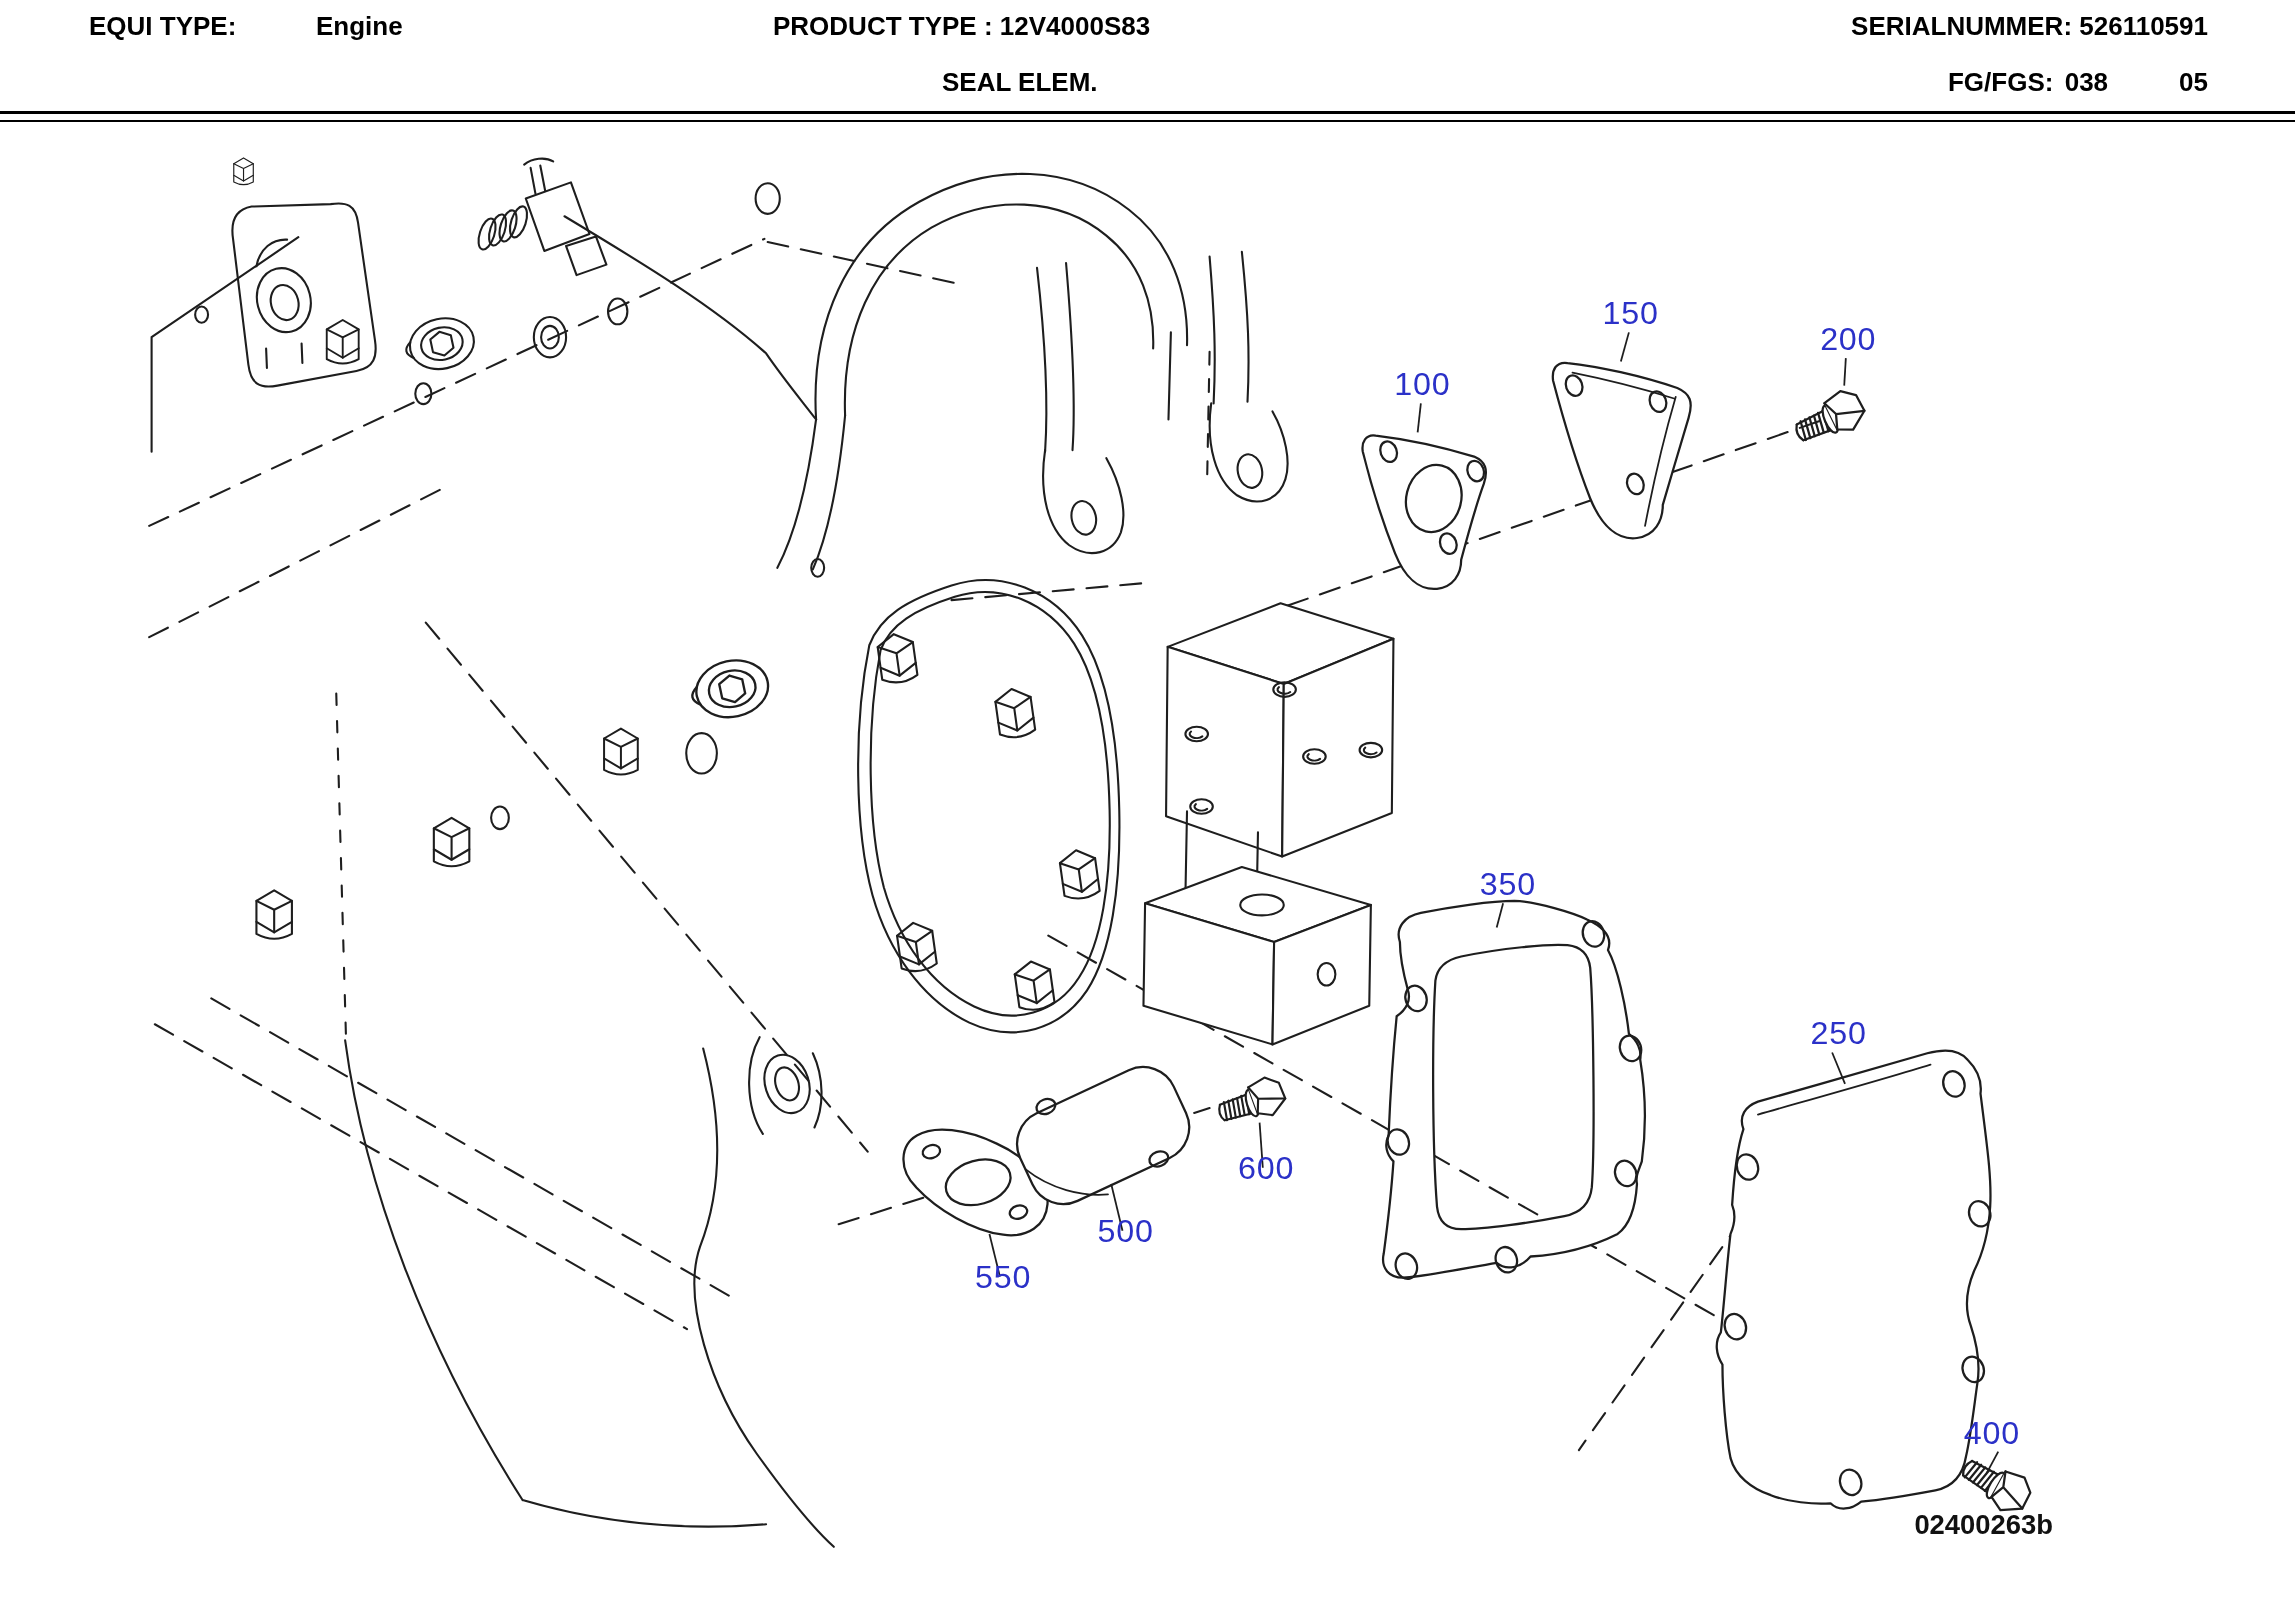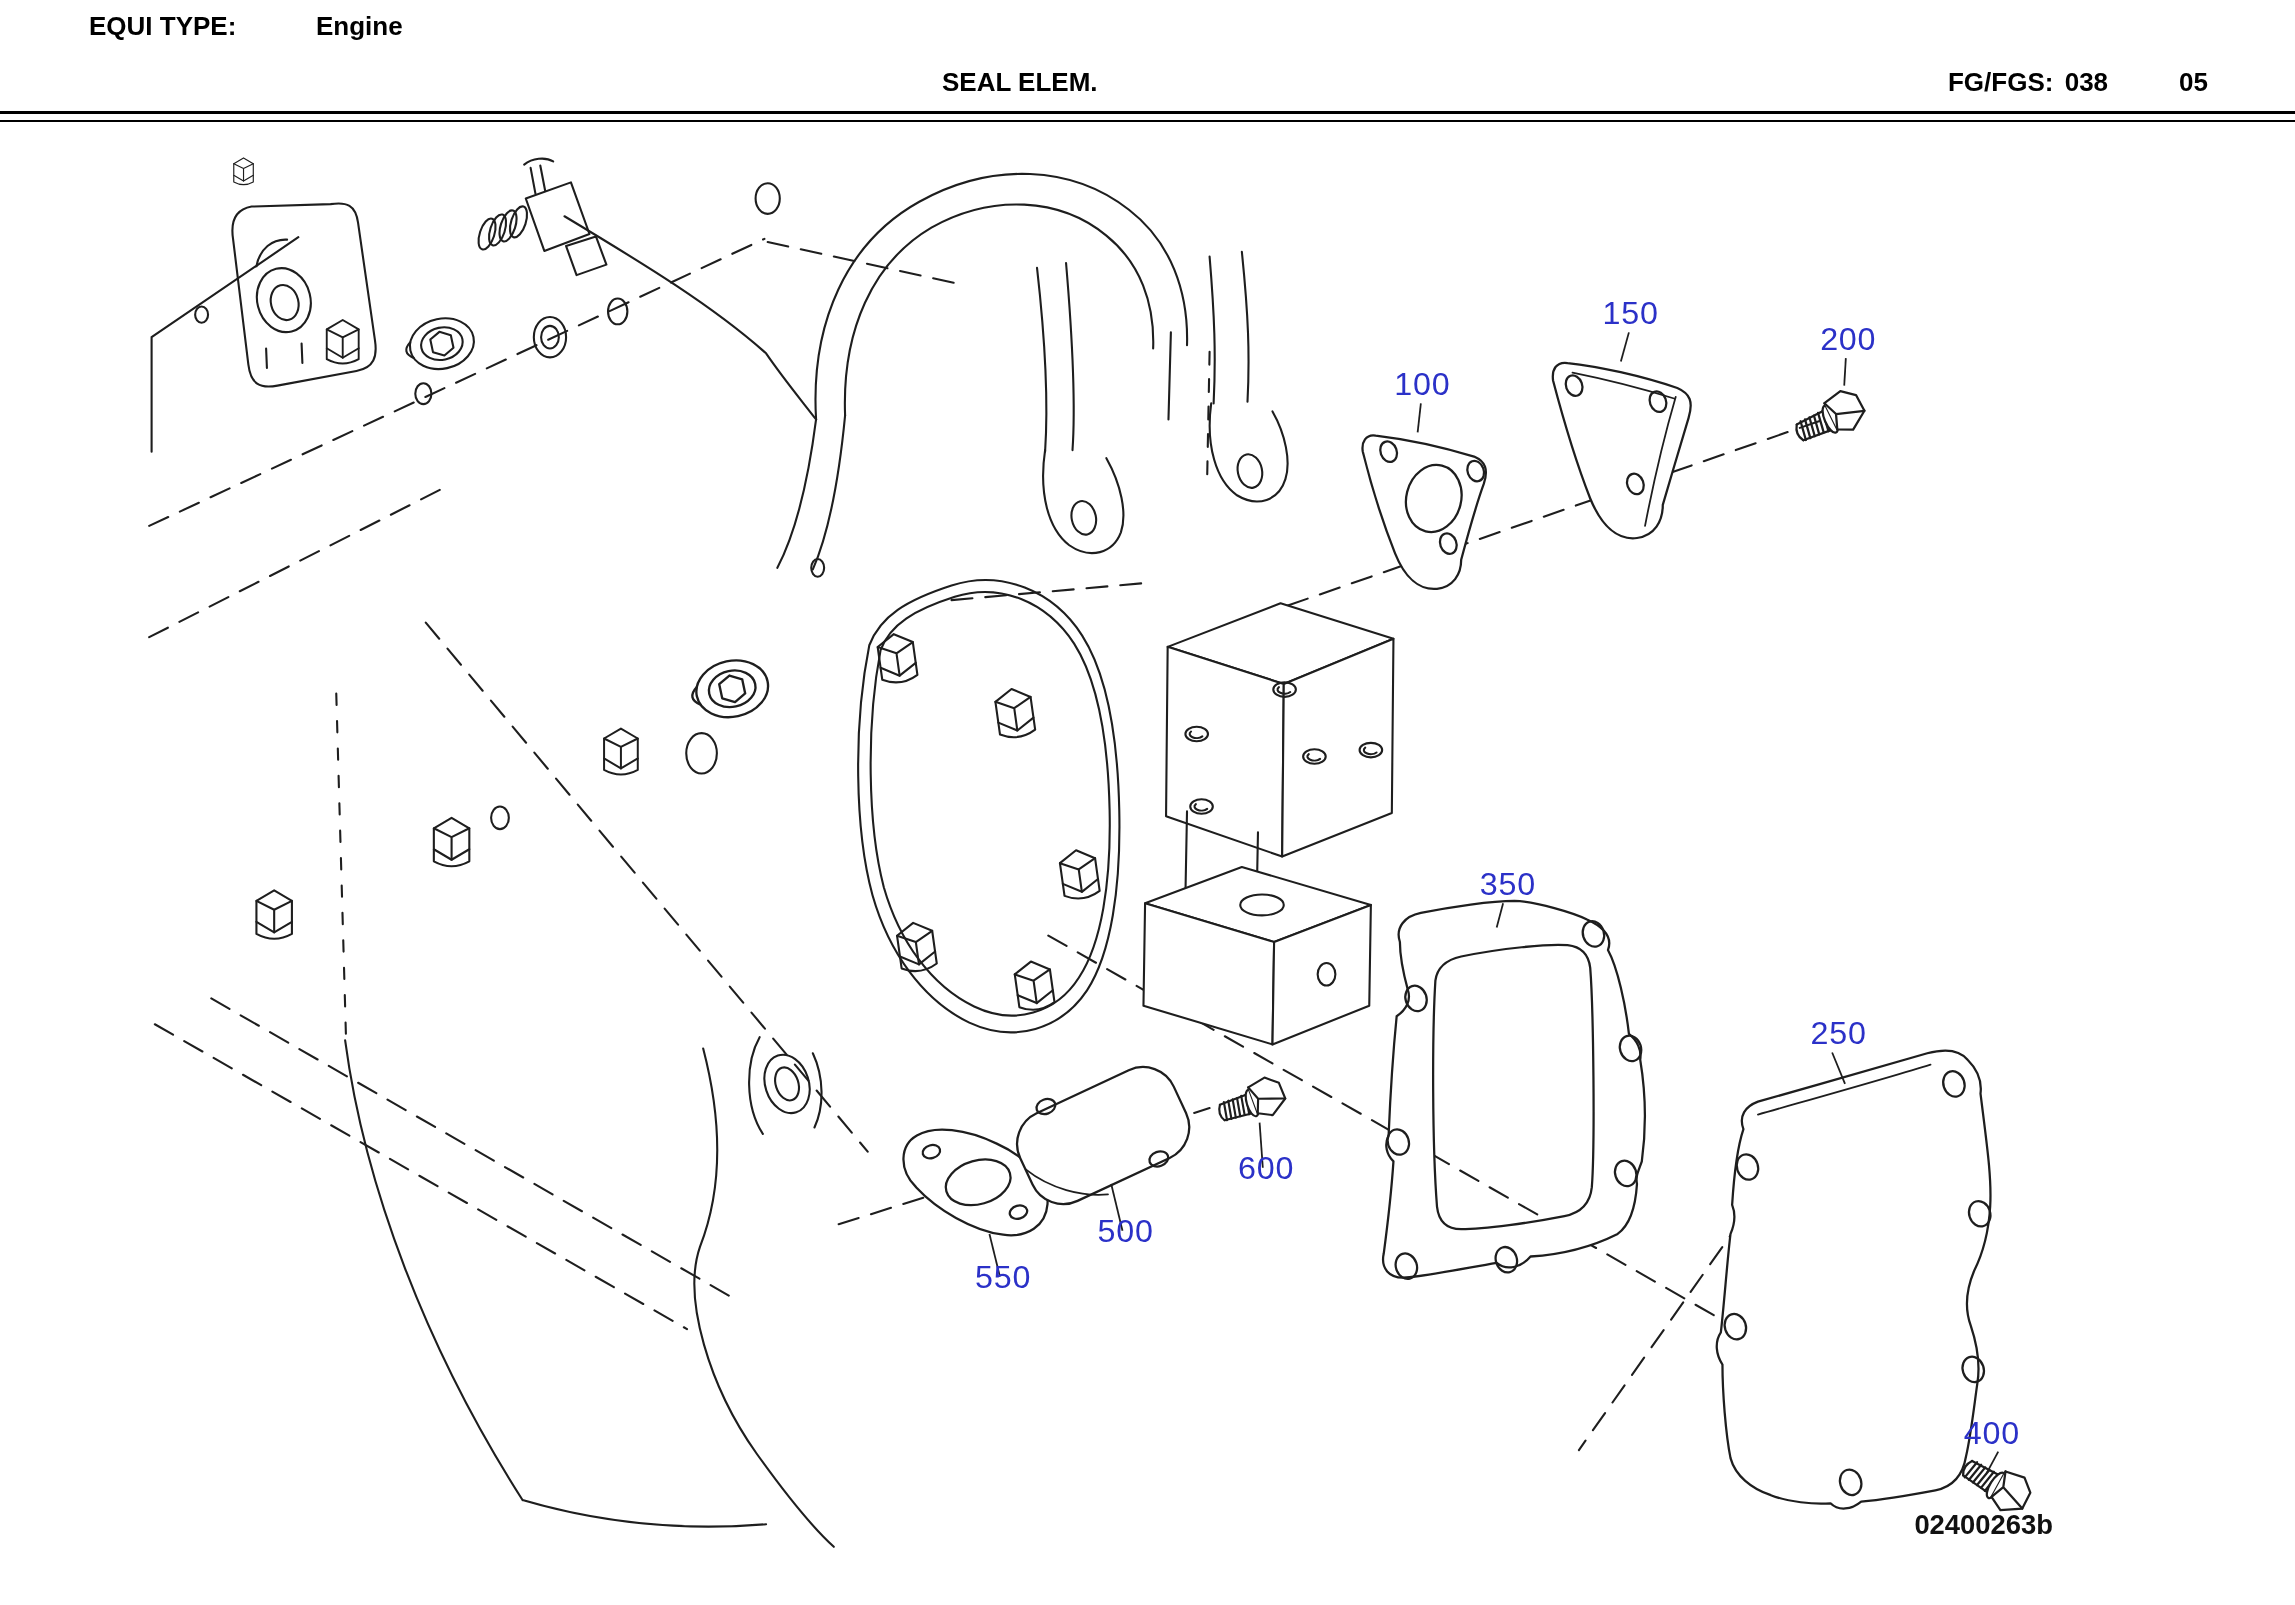--- a/index.html
+++ b/index.html
@@ -23,20 +23,22 @@
   .dwgno{fill:#111;font-family:"Liberation Sans",sans-serif;font-size:34px;font-weight:bold;}
 </style>
 </head>
 <body>
 
 <div class="page">
 
   <div class="hdr">
     <span class="h-equi-l">EQUI TYPE:</span>
     <span class="h-equi-v">Engine</span>
+    <span class="h-prod"><i style="font-style:normal">PRODUCT TYPE :</i>&nbsp;<i style="font-style:normal">12V4000S83</i></span>
+    <span class="h-serial"><i style="font-style:normal">SERIALNUMMER:</i>&nbsp;<i style="font-style:normal">526110591</i></span>
     <span class="h-group">SEAL ELEM.</span>
     <span class="h-fg"><i>FG/FGS:</i><i>038</i><i class="pg">05</i></span>
   </div>
   <div class="rule"></div>
 
   <svg width="2295" height="1605" viewBox="0 0 2846 1990">
     <defs>
       <g id="boltTop">
         <polygon points="0,-26 22,-13 22,13 0,26 -22,13 -22,-13"></polygon>
         <path d="M -22,13 L -22,28 Q 0,40 22,28 L 22,13"></path>

